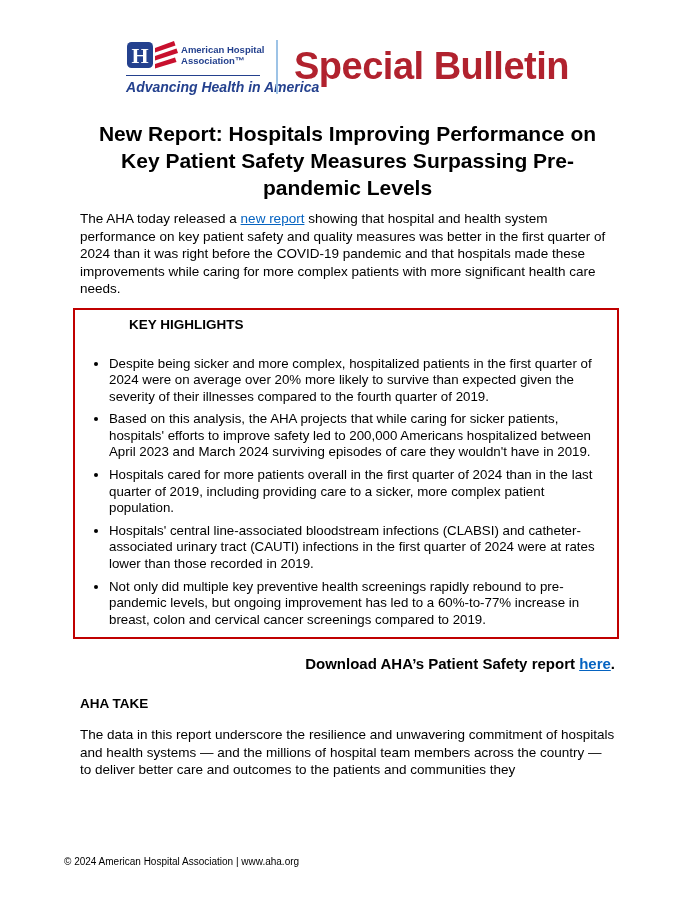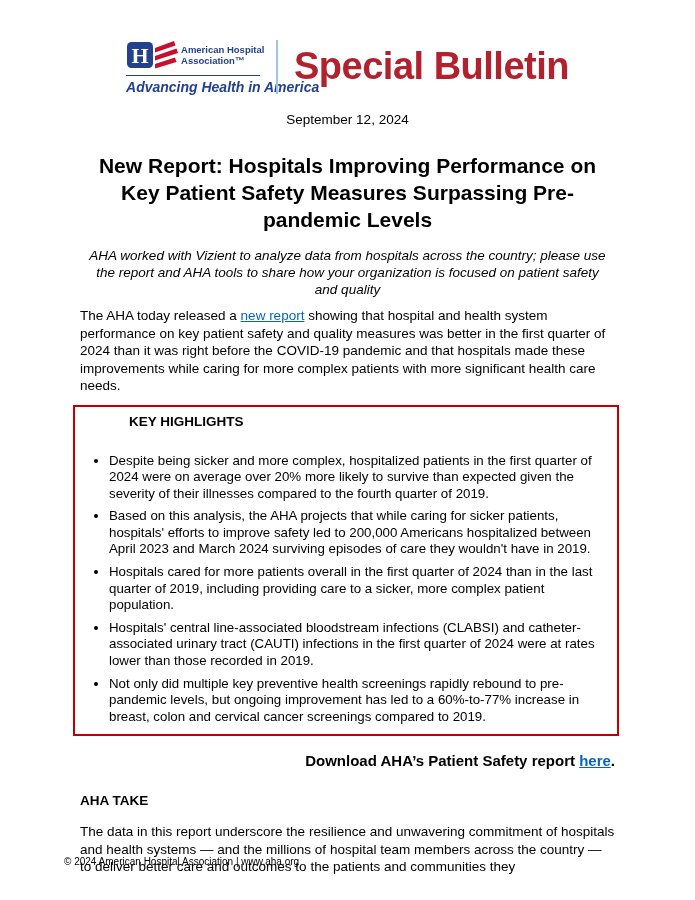--- a/index.html
+++ b/index.html
@@ -173,25 +173,23 @@
           <span>Association™</span>
         </div>
       </div>
       <hr class="logo-rule">
       <div class="logo-tagline">Advancing Health in America</div>
     </div>
     <div class="masthead-divider"></div>
     <h1 class="bulletin-title">Special Bulletin</h1>
   </header>
 
-  <div class="pub-date">September 12, 2024</div>
 
   <h2 class="headline">New Report: Hospitals Improving Performance on Key Patient Safety Measures Surpassing Pre-pandemic Levels</h2>
 
-  <p class="subtitle">AHA worked with Vizient to analyze data from hospitals across the country; please use the report and AHA tools to share how your organization is focused on patient safety and quality</p>
 
   <p class="body-par"><span>The AHA today released a </span><a class="doc-link" href="#">new report</a><span> showing that hospital and health system performance on key patient safety and quality measures was better in the first quarter of 2024 than it was right before the COVID-19 pandemic and that hospitals made these improvements while caring for more complex patients with more significant health care needs.</span></p>
 
   <section class="highlights-box">
     <div class="highlights-title">KEY HIGHLIGHTS</div>
     <ul class="highlights-list">
         <li>Despite being sicker and more complex, hospitalized patients in the first quarter of 2024 were on average over 20% more likely to survive than expected given the severity of their illnesses compared to the fourth quarter of 2019.</li>
         <li>Based on this analysis, the AHA projects that while caring for sicker patients, hospitals' efforts to improve safety led to 200,000 Americans hospitalized between April 2023 and March 2024 surviving episodes of care they wouldn't have in 2019.</li>
         <li>Hospitals cared for more patients overall in the first quarter of 2024 than in the last quarter of 2019, including providing care to a sicker, more complex patient population.</li>
         <li>Hospitals' central line-associated bloodstream infections (CLABSI) and catheter-associated urinary tract (CAUTI) infections in the first quarter of 2024 were at rates lower than those recorded in 2019.</li>

